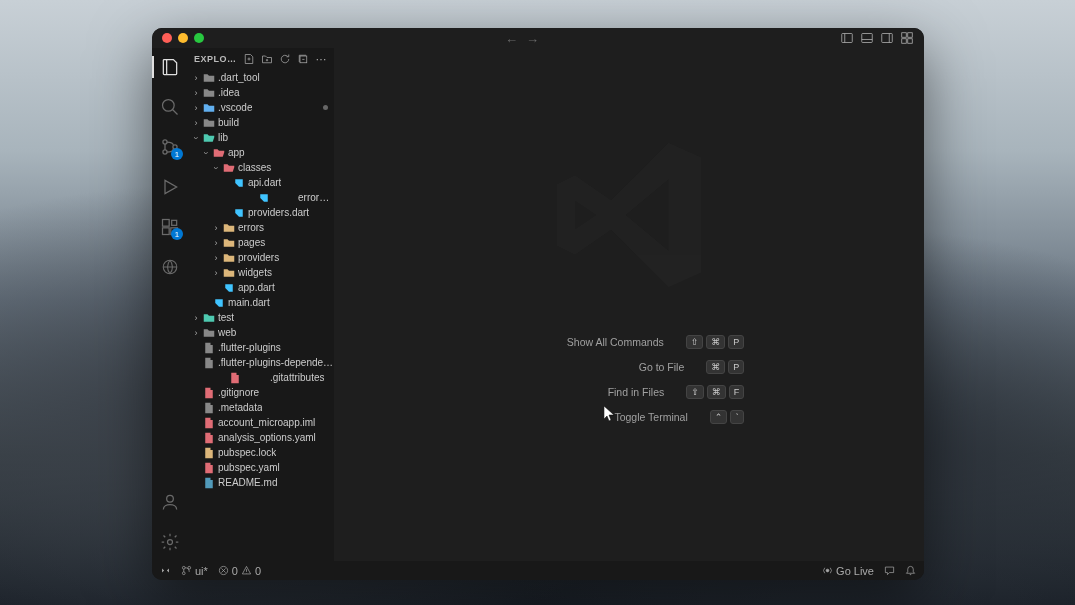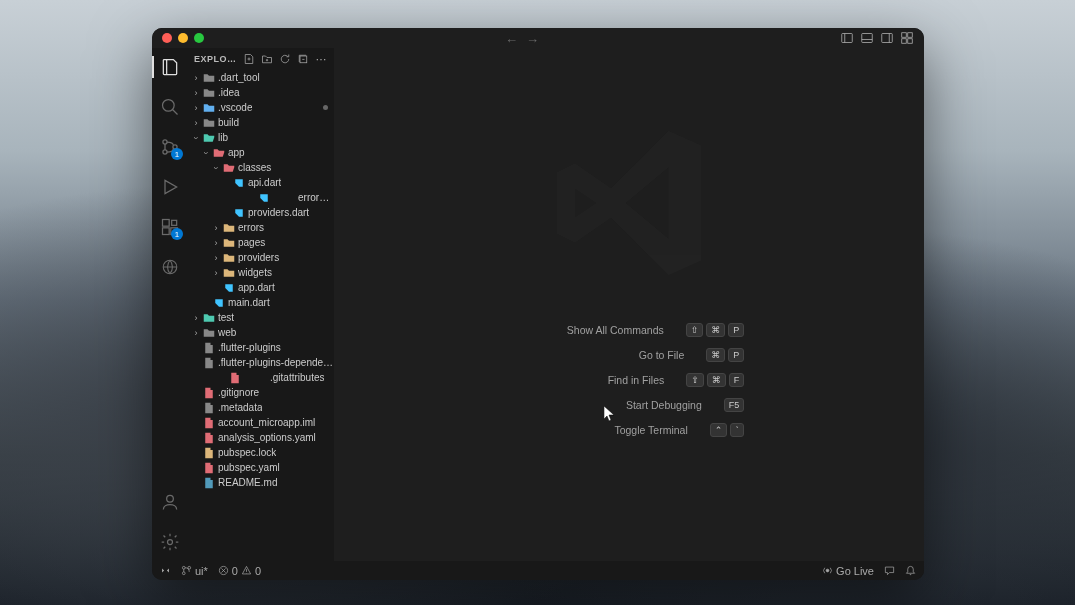--- a/index.html
+++ b/index.html
@@ -460,26 +460,20 @@
           </div>
           <div class="shortcut-row">
             <span class="sc-label">Find in Files</span>
             <span class="sc-keys">
               <span class="key">⇧</span>
               <span class="key">⌘</span>
               <span class="key">F</span>
             </span>
           </div>
           <div class="shortcut-row">
-            <span class="sc-label">Start Debugging</span>
-            <span class="sc-keys">
-              <span class="key">F5</span>
-            </span>
-          </div>
-          <div class="shortcut-row">
             <span class="sc-label">Toggle Terminal</span>
             <span class="sc-keys">
               <span class="key">⌃</span>
               <span class="key">`</span>
             </span>
           </div>
         </div>
       <div class="cursor">
         <svg width="12" height="16" viewBox="0 0 12 16">
             <path d="M0 0l0 13l3-3l2 5l2-1l-2-5l5 0z" fill="#fff" stroke="#000" stroke-width="0.5"></path>

